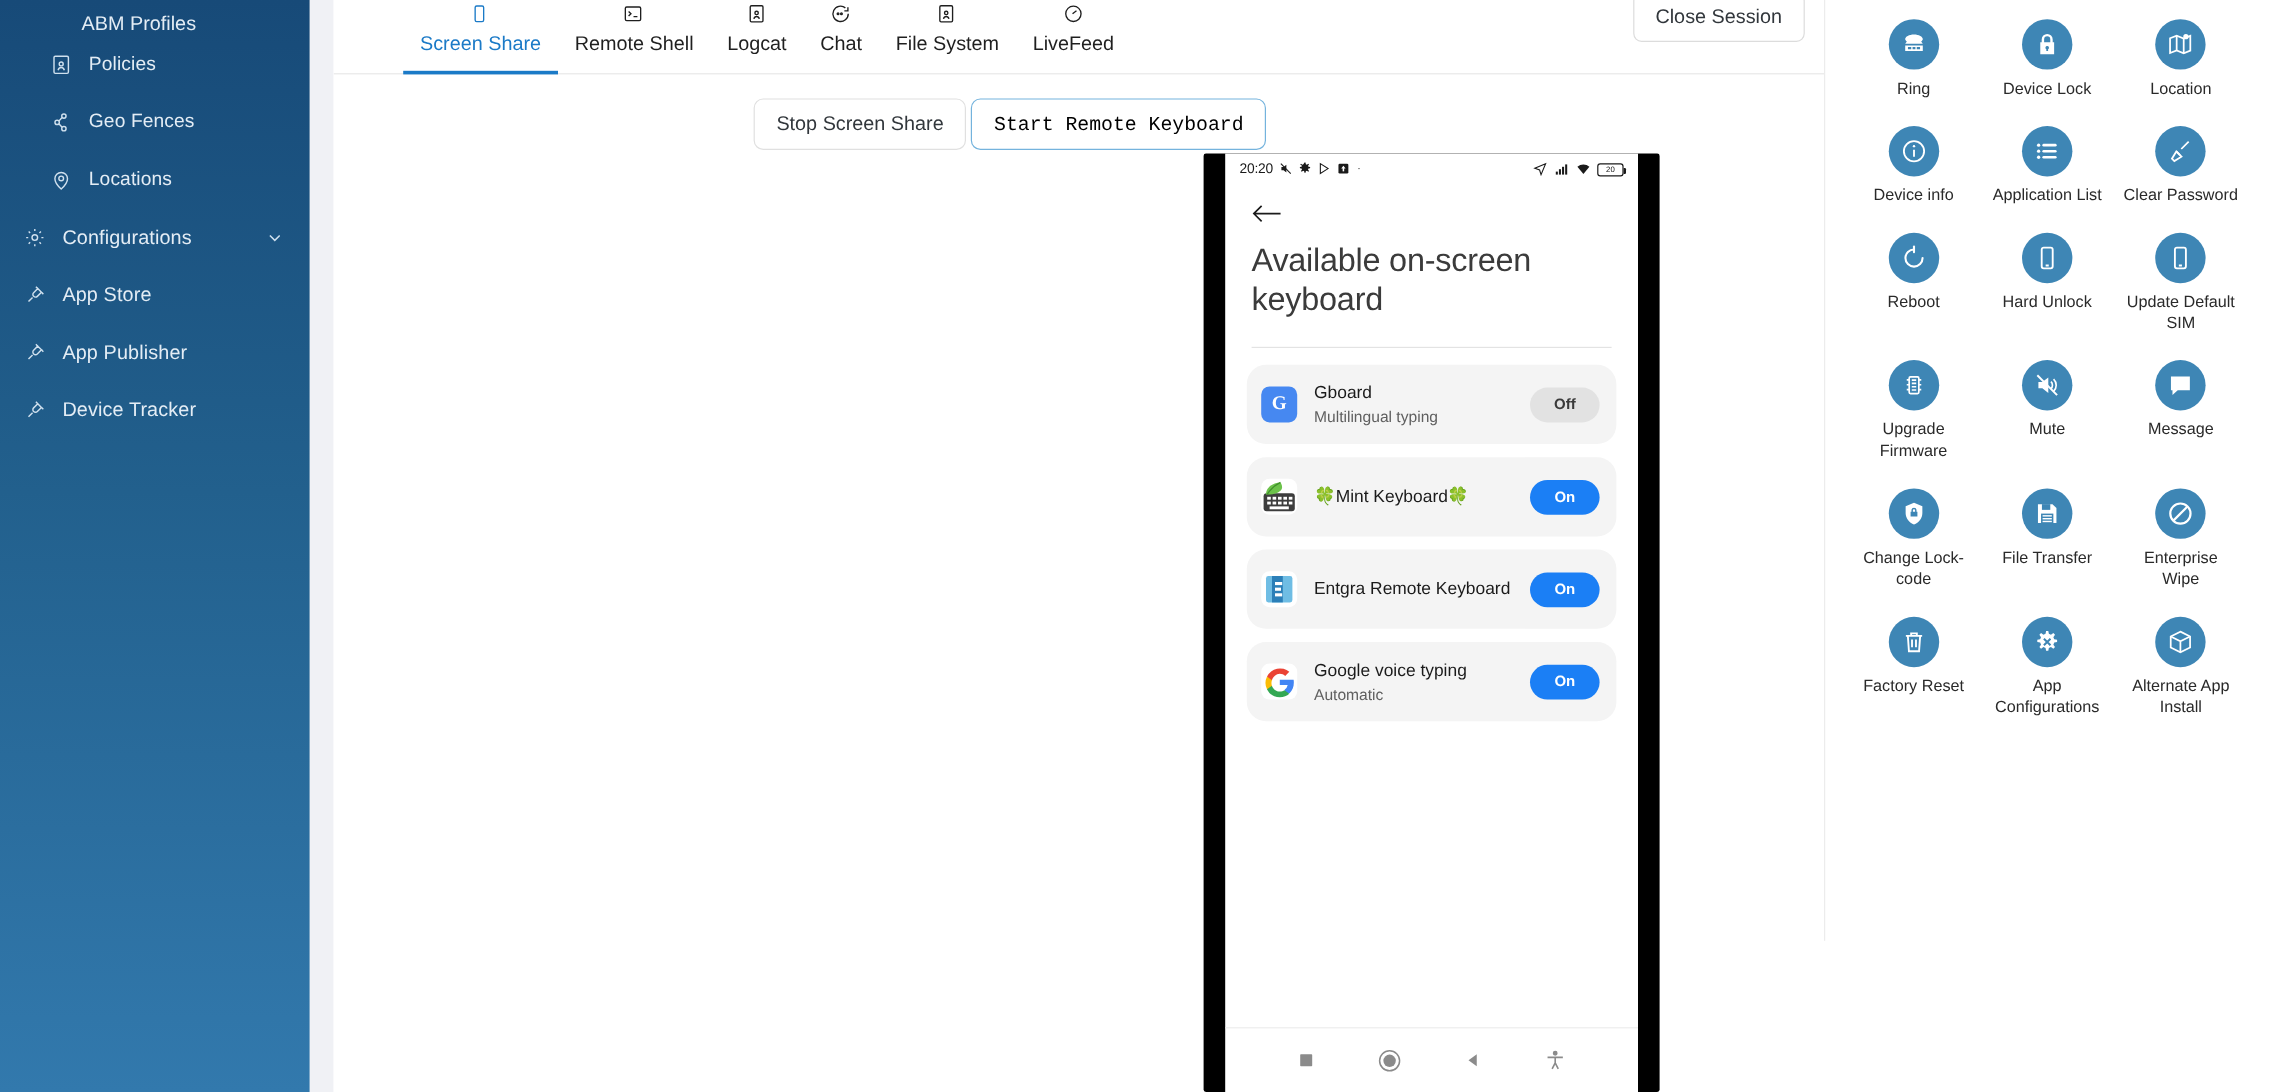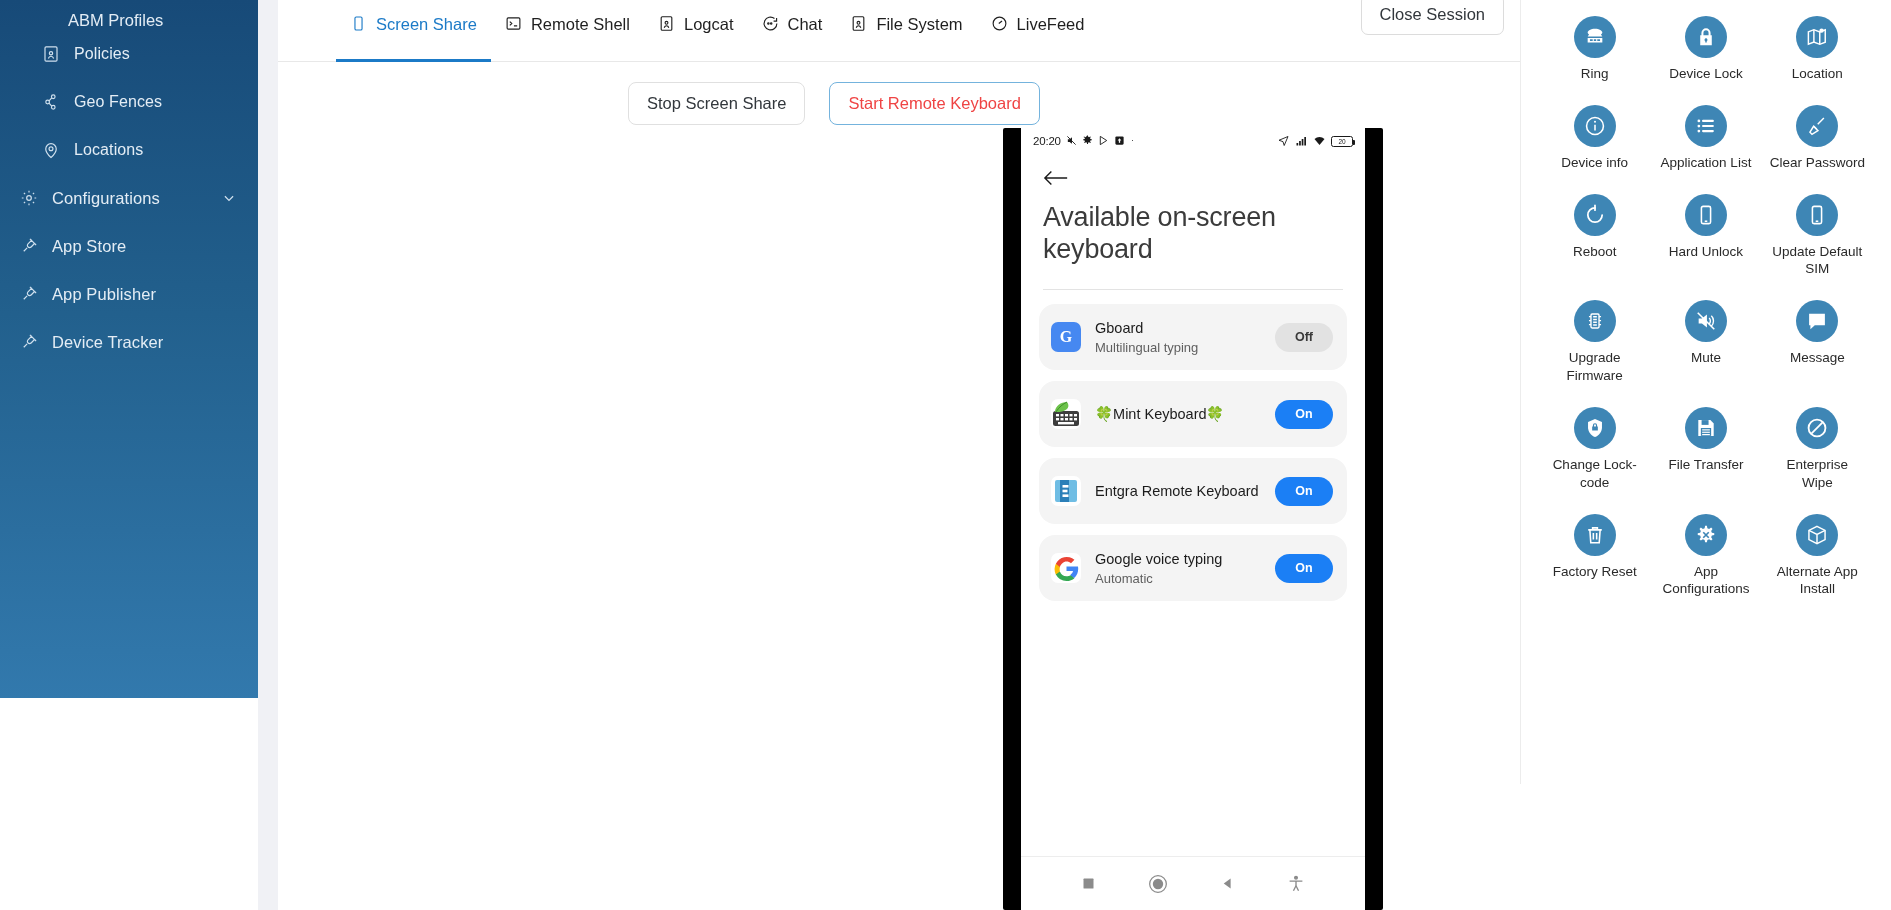--- a/index.html
+++ b/index.html
@@ -6,21 +6,21 @@
   html, body {
     width: 1891px; height: 910px;
     overflow: hidden;
     font-family: "Liberation Sans", sans-serif;
     background: #ffffff;
   }
   #root { position: relative; width: 1891px; height: 910px; display: flex; }
 
   
   #sidebar {
-    width: 258px; height: 698px; flex: 0 0 258px;
+    width: 258px; height: 910px; flex: 0 0 258px;
     background: linear-gradient(180deg, #174a78 0%, #22608d 45%, #3279ad 100%);
     padding-top: 0;
     position: relative;
     overflow: hidden;
   }
   .nav-item {
     display: flex; align-items: center;
     height: 48px;
     padding-left: 18px;
     color: #e4edf5;
@@ -63,44 +63,45 @@
     padding: 0 16px 0 58px;
     border-bottom: 1px solid #e8e8e8;
     position: relative;
   }
   .tab {
     display: flex; align-items: center; gap: 8px;
     height: 58px; padding: 0 14px 16px 14px;
     font-size: 16.5px; color: #1f1f1f; cursor: pointer;
     position: relative;
     white-space: nowrap;
+    flex-direction: column;
   }
   .tab .tbicon { width: 18px; height: 18px; display: inline-flex; color:#1f1f1f;}
   .tab .tbicon svg { width: 17px; height: 17px; display: block; }
   .tab.active { color: #1b7ac7; }
   .tab.active .tbicon { color: #1b7ac7; }
   .tab.active::after {
     content: ""; position: absolute; left: 0; right: 0; bottom: -1px;
     height: 3px; background: #1b7ac7;
   }
   #close-session {
     margin-left: auto; margin-bottom: 26px;
     background: #fff; border: 1px solid #dcdcdc; border-radius: 7px;
     padding: 10px 18px; font-size: 16.5px; color: #32373c;
     font-family: "Liberation Sans", sans-serif; cursor: pointer;
   }
 
   
-  #action-row { display: flex; gap: 24px; padding: 20px 0 0 350px; }
+  #action-row { display: flex; gap: 4px; padding: 20px 0 0 350px; }
   .act-btn {
     background: #fff; border: 1px solid #e0e0e0; border-radius: 8px;
     padding: 11px 18px; font-size: 16.5px; color: #32373c;
     font-family: "Liberation Sans", sans-serif; cursor: pointer;
   }
-  .act-btn.primary-outline { border-color: #74b3dd; color: #ef4444; }
+  .act-btn.primary-outline { border-color: #74b3dd; color: #000000; font-family: Liberation Mono, monospace; }
 
   
   #phone {
     position: absolute; left: 725px; top: 128px;
     width: 380px; height: 782px;
     background: #000; border-radius: 2px;
     padding: 0 18px;
   }
   #phone-screen {
     width: 344px; height: 782px; background: #fff;

